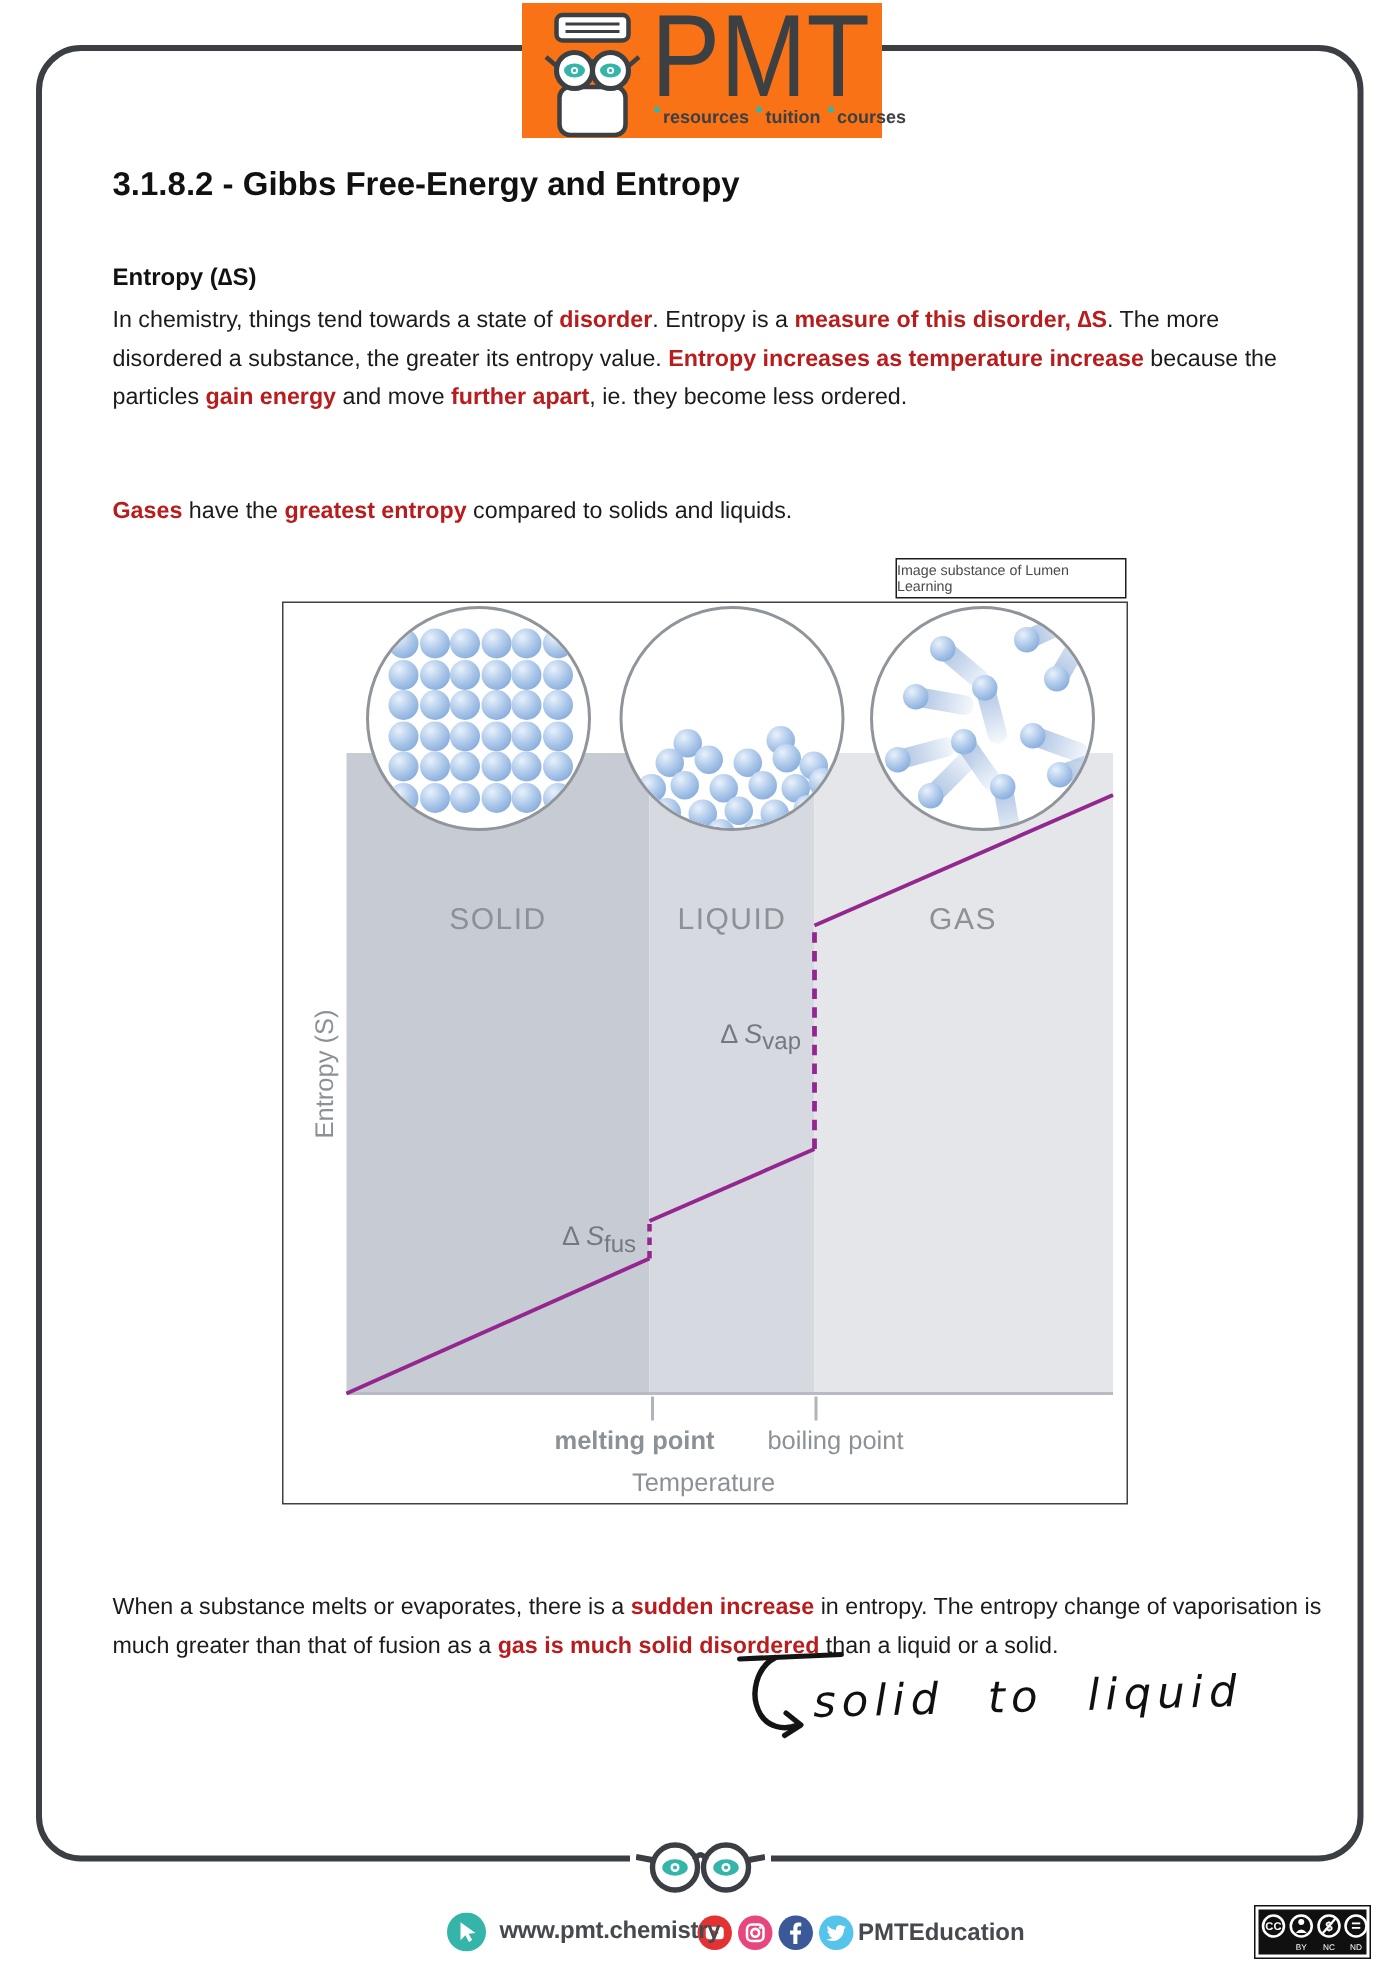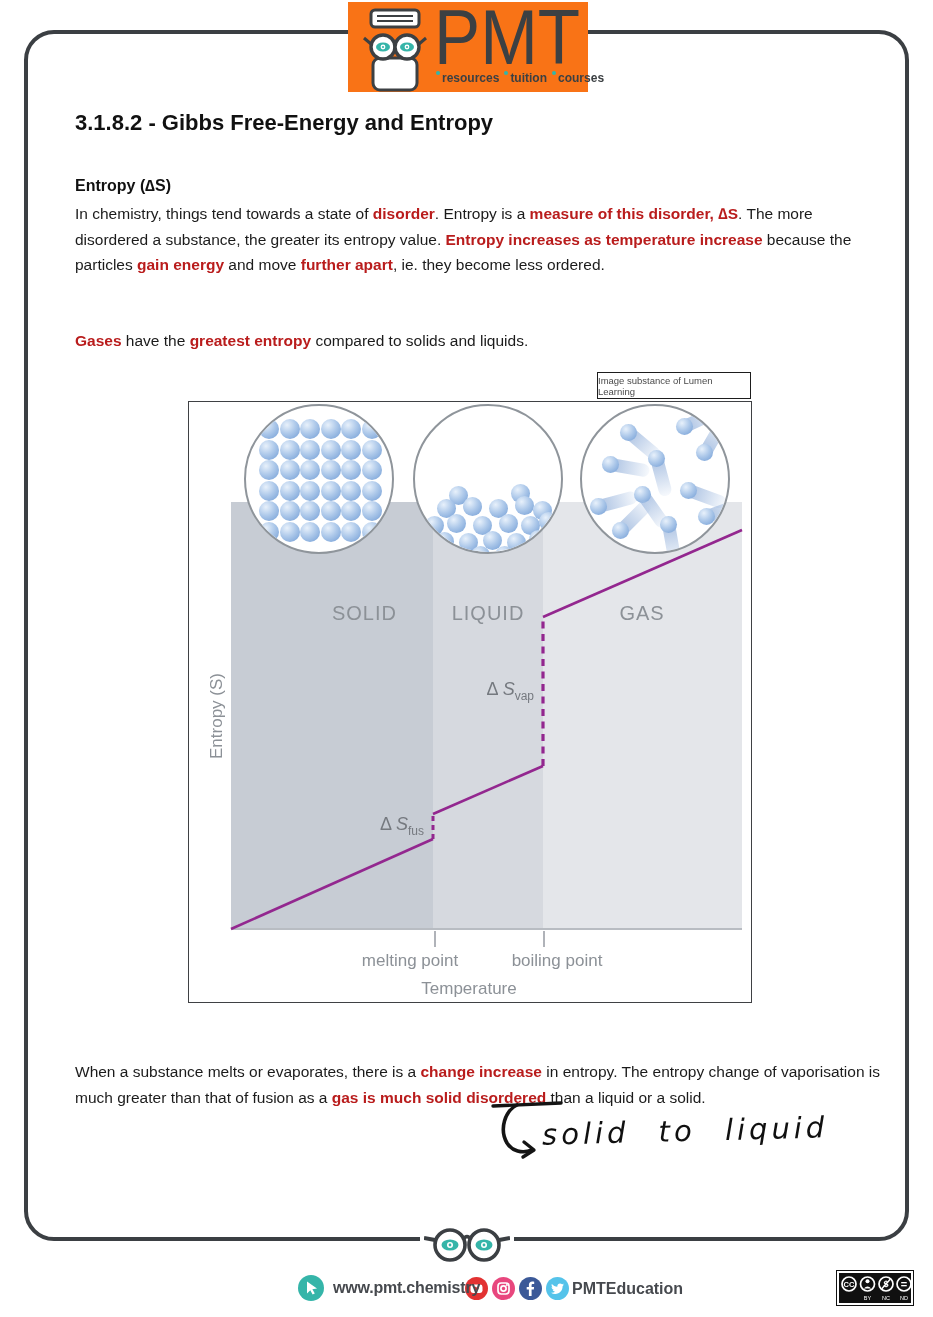--- a/index.html
+++ b/index.html
@@ -38,21 +38,21 @@
     background:#fff;border:2px solid #8f959b;box-sizing:border-box;overflow:hidden;z-index:2;}
   .sphere{position:absolute;border-radius:50%;
     background:radial-gradient(circle at 35% 30%, #e8f1fb 0%, #aec9ea 45%, #6f9bd4 100%);}
   .trail{position:absolute;height:13px;border-radius:7px;
     background:linear-gradient(90deg, rgba(136,168,214,0.75), rgba(198,216,240,0.15));}
   .region-label{position:absolute;width:130px;text-align:center;font-size:20px;color:#8c9197;
     letter-spacing:1px;z-index:2;}
   .axis-label{position:absolute;font-size:17px;color:#8c9197;text-align:center;width:160px;}
   .jump-label{position:absolute;width:110px;text-align:right;font-size:18px;color:#75797f;z-index:2;}
   .jump-label .ital{font-style:italic;}
-  .jump-label sub{font-size:12px;}
+  .jump-label sub{font-size:16px;}
   .ylab{position:absolute;left:-62px;top:304px;width:180px;text-align:center;font-size:17px;color:#8c9197;
     transform:rotate(-90deg);}
   
   .handwriting{position:absolute;left:542px;top:1114px;font-family:"DejaVu Sans",sans-serif;
     font-style:italic;font-size:29px;letter-spacing:4px;word-spacing:16px;color:#101010;
     transform:rotate(-1.5deg);white-space:nowrap;}
   
   .glasses-patch{position:absolute;left:420px;top:1222px;width:94px;height:44px;background:#fff;z-index:3;
     display:flex;align-items:center;justify-content:center;}
   .footer-link{position:absolute;left:298px;top:1275px;display:flex;align-items:center;gap:9px;z-index:2;}
@@ -216,38 +216,38 @@
     <line x1="42" y1="527" x2="553" y2="527" stroke="#b8bcc2" stroke-width="2"></line>
     <line x1="246" y1="529" x2="246" y2="545" stroke="#b0b3b9" stroke-width="2"></line>
     <line x1="355" y1="529" x2="355" y2="545" stroke="#b0b3b9" stroke-width="2"></line>
     <path d="M42,527 L244,437" fill="none" stroke="#93278F" stroke-width="2.6"></path>
     <path d="M244,437 L244,412" fill="none" stroke="#93278F" stroke-width="3" stroke-dasharray="5,4"></path>
     <path d="M244,412 L354,364" fill="none" stroke="#93278F" stroke-width="2.6"></path>
     <path d="M354,364 L354,215" fill="none" stroke="#93278F" stroke-width="3.2" stroke-dasharray="7,5.5"></path>
     <path d="M354,215 L553,128" fill="none" stroke="#93278F" stroke-width="2.6"></path>
   </svg>
 
-  <div class="region-label" style="left:78px;top:200px;text-align:right;">SOLID</div>
+  <div class="region-label" style="left:78px;top:200px;">SOLID</div>
   <div class="region-label" style="left:234px;top:200px;">LIQUID</div>
   <div class="region-label" style="left:388px;top:200px;">GAS</div>
 
   <div class="jump-label" style="left:235px;top:277px;">
     <span>Δ </span><span class="ital">S</span><sub>vap</sub>
   </div>
   <div class="jump-label" style="left:125px;top:412px;">
     <span>Δ </span><span class="ital">S</span><sub>fus</sub>
   </div>
 
-  <div class="axis-label" style="left:141px;top:549px;">melting point</div>
+  <div class="axis-label" style="left:154px;top:549px;font-weight:bold;">melting point</div>
   <div class="axis-label" style="left:288px;top:549px;text-align:center;">boiling point</div>
   <div class="axis-label" style="left:200px;top:577px;">Temperature</div>
   <div class="ylab">Entropy (S)</div>
 </div>
 
-<div class="para" style="top:1059px;width:808px;"><span>When a substance melts or evaporates, there is a </span><span class="hl">change increase</span><span> in entropy. The entropy change of vaporisation is much greater than that of fusion as a </span><span class="hl">gas is much solid disordered</span><span> than a liquid or a solid.</span></div>
+<div class="para" style="top:1059px;width:808px;"><span>When a substance melts or evaporates, there is a </span><span class="hl">sudden increase</span><span> in entropy. The entropy change of vaporisation is much greater than that of fusion as a </span><span class="hl">gas is much solid disordered</span><span> than a liquid or a solid.</span></div>
 
 <svg width="300" height="85" viewBox="0 0 300 85" style="position:absolute;left:485px;top:1098px;z-index:2;">
   <path d="M8,8 L76,5" fill="none" stroke="#141414" stroke-width="3.4" stroke-linecap="round"></path>
   <path d="M32,7 C20,13 14,31 22,45 C27,53 37,56 47,52" fill="none" stroke="#141414" stroke-width="3.6" stroke-linecap="round"></path>
   <path d="M39,44 L49,52 L38,59" fill="none" stroke="#141414" stroke-width="3.4" stroke-linecap="round" stroke-linejoin="round"></path>
 </svg>
 <div class="handwriting">solid to liquid</div>
 
 <div class="glasses-patch">
   <svg width="86" height="42" viewBox="0 0 86 42">

